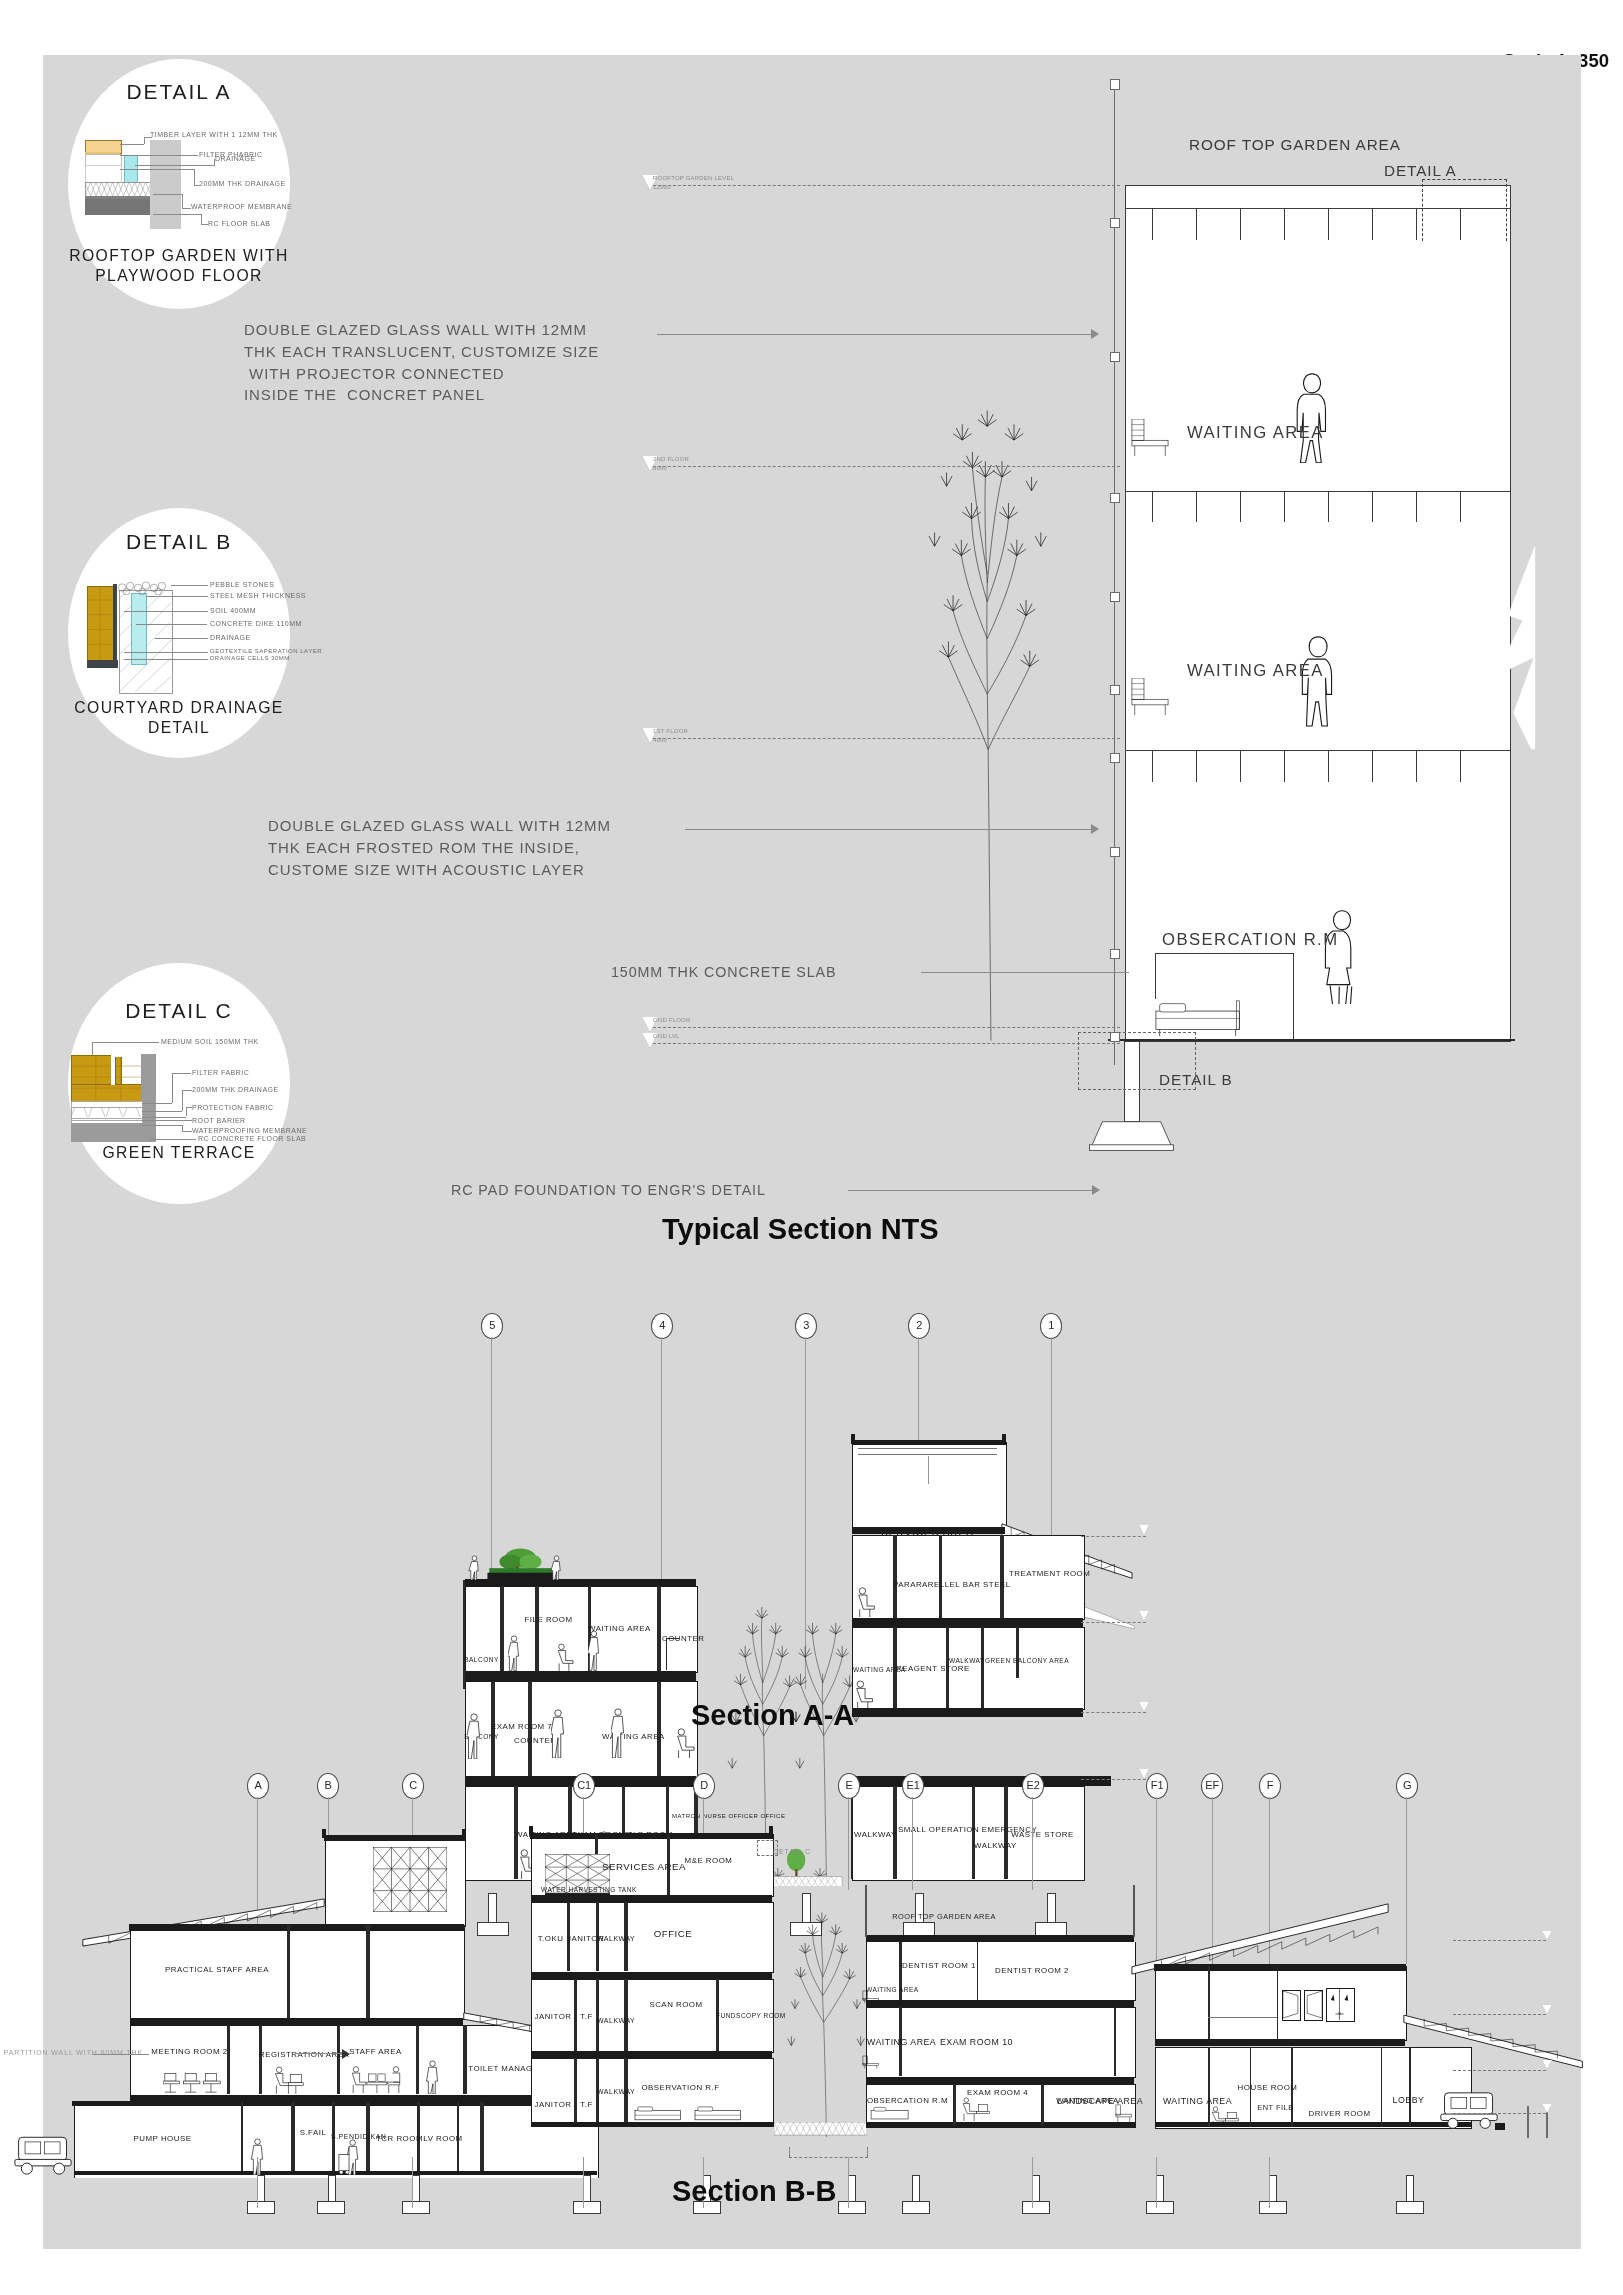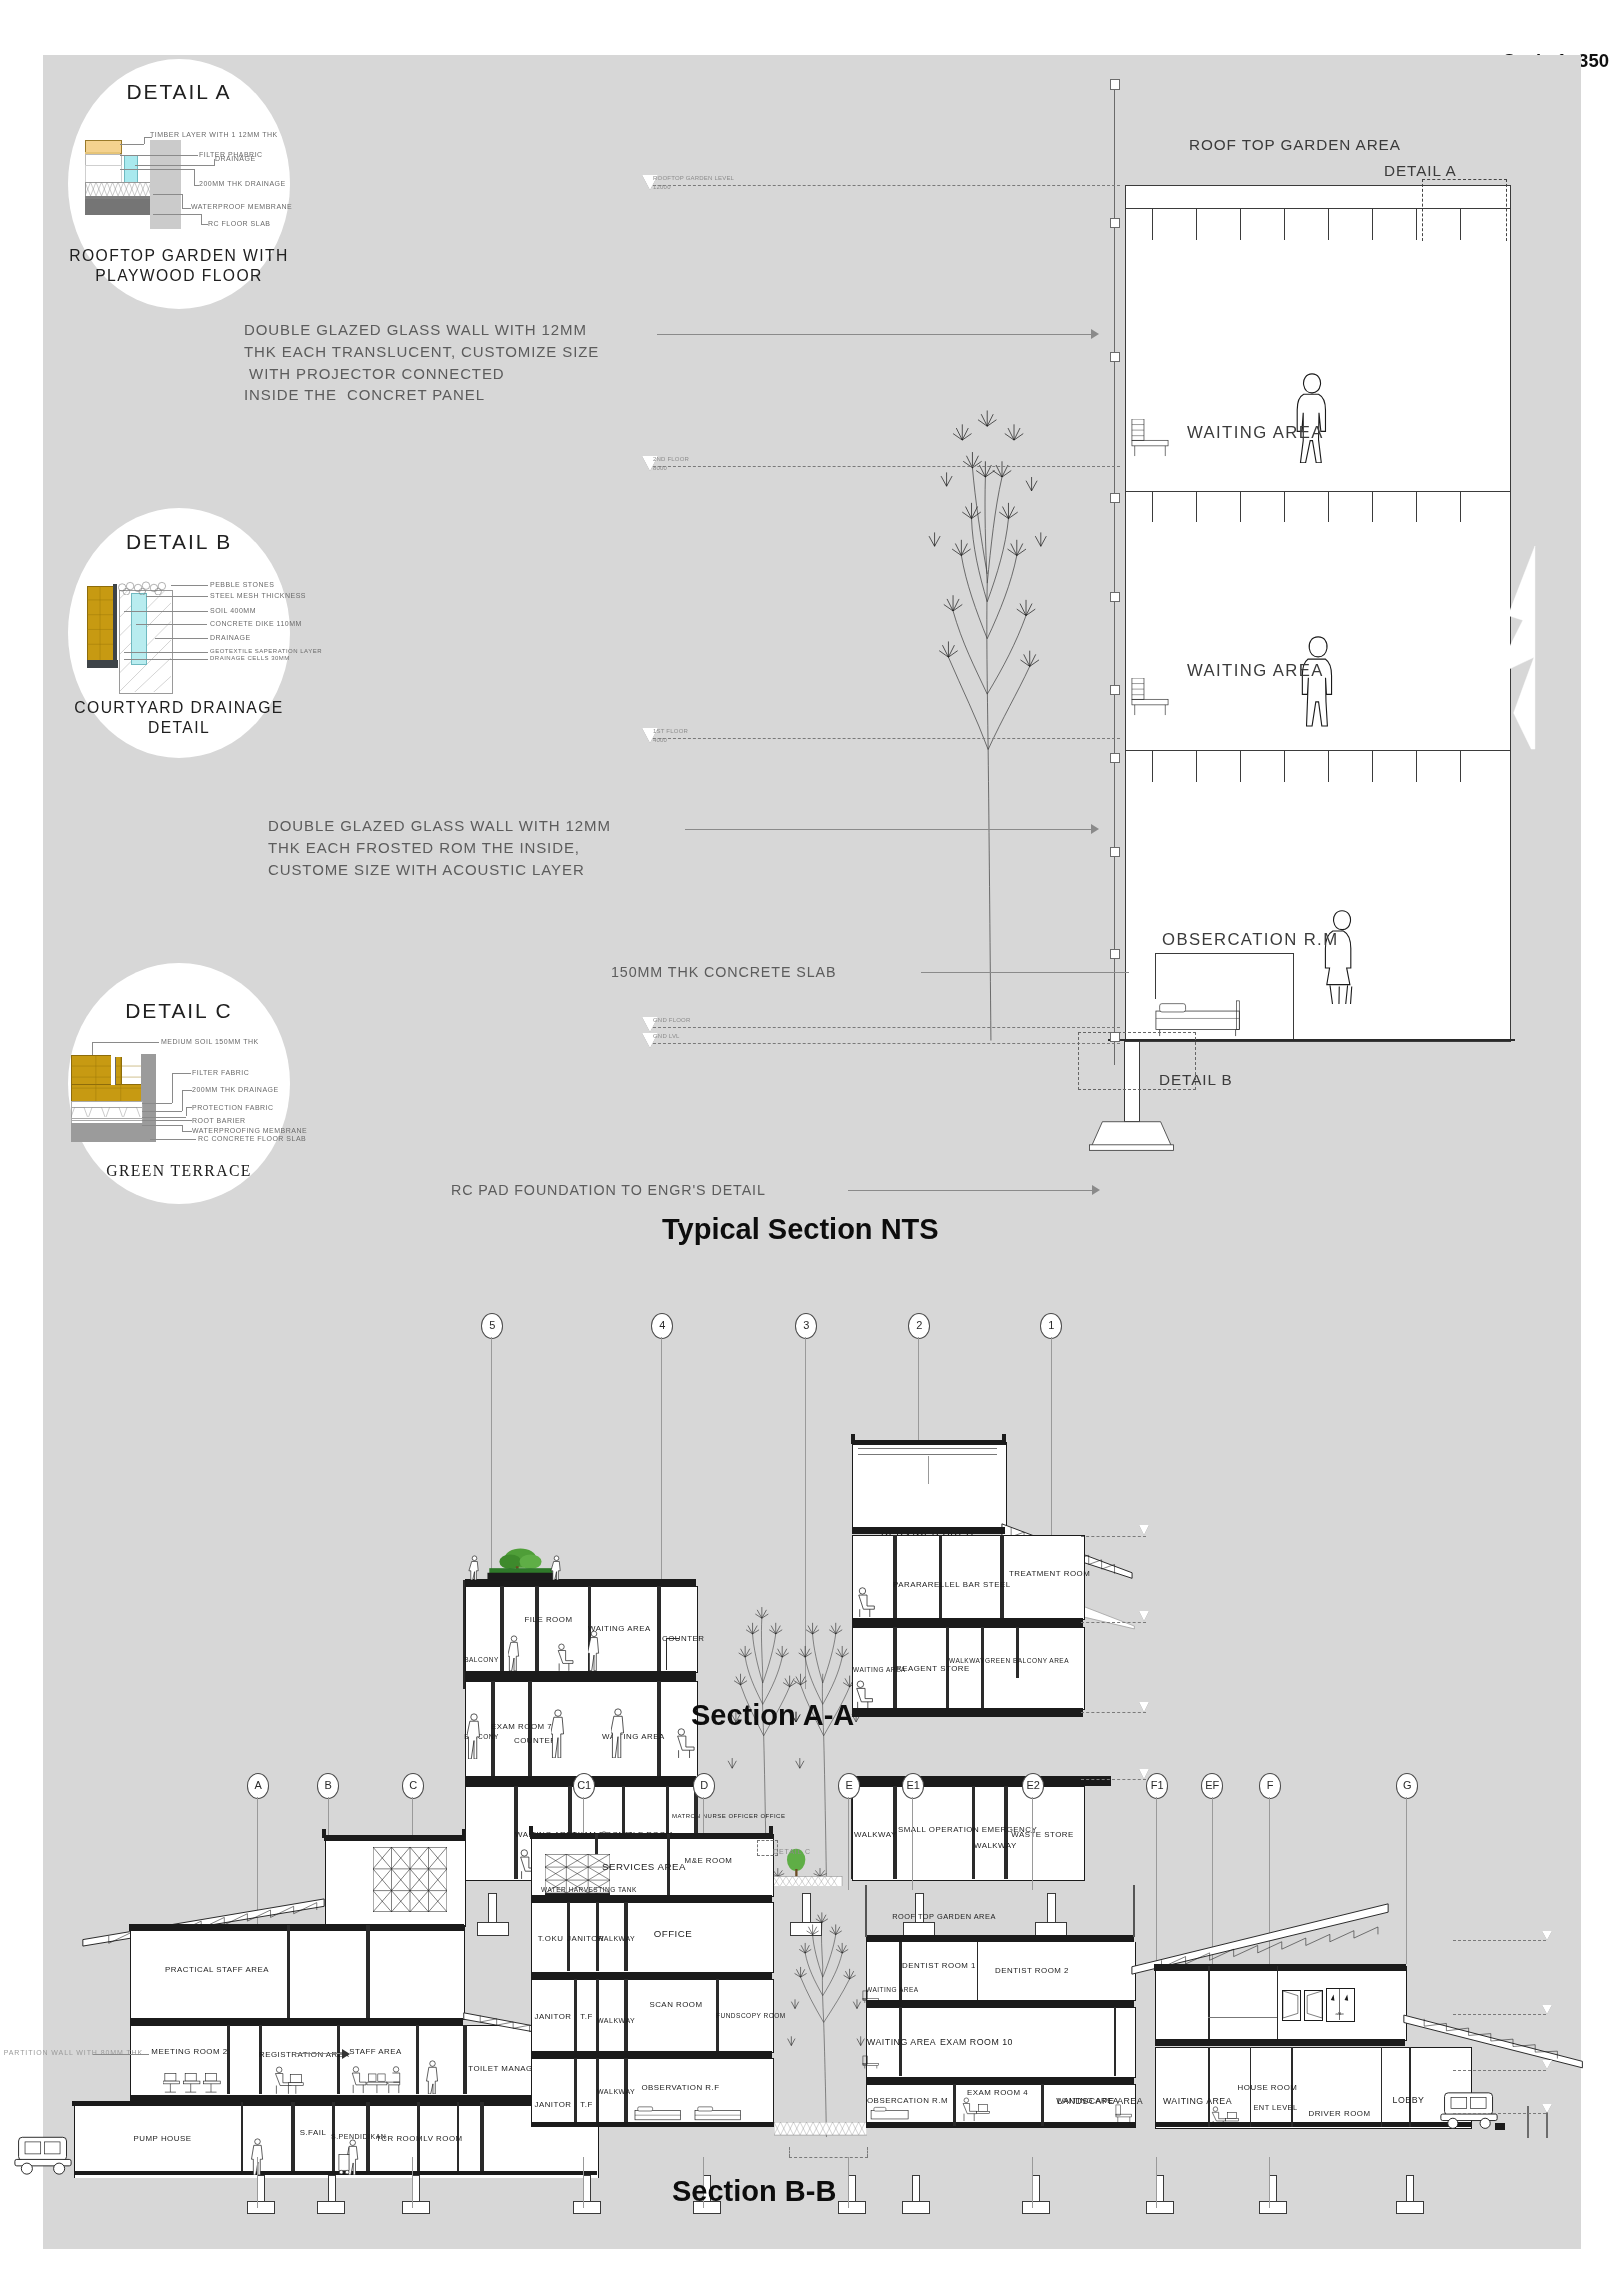--- a/index.html
+++ b/index.html
@@ -456,21 +456,21 @@
     <div class="lead" style="left:118px;top:144px;width:5.6px;"></div>
     <div class="dtl-note" style="left:124px;top:141px;">PROTECTION FABRIC</div>
     <div class="lead" style="left:74px;top:157px;width:50px;"></div>
     <div class="dtl-note" style="left:124px;top:154px;">ROOT BARIER</div>
     <div class="lead" style="left:74px;top:162px;width:40px;"></div>
     <div class="leadv" style="left:114px;top:162px;height:5.6px;"></div>
     <div class="lead" style="left:114px;top:168px;width:10.2px;"></div>
     <div class="dtl-note" style="left:124px;top:164px;">WATERPROOFING MEMBRANE</div>
     <div class="lead" style="left:82px;top:176px;width:46px;"></div>
     <div class="dtl-note" style="left:130px;top:172px;">RC CONCRETE FLOOR SLAB</div>
-    <div class="bub-cap" style="top:198px;font-family:Liberation Serif, serif;">GREEN TERRACE</div>
+    <div class="bub-cap" style="top:180px;">GREEN TERRACE</div>
   </div>
 
   <div class="gridbub" style="left:481px;top:1313px;">5</div>
   <div class="gridline" style="left:491px;top:1337px;height:352px;"></div>
   <div class="gridbub" style="left:651px;top:1313px;">4</div>
   <div class="gridline" style="left:661px;top:1337px;height:352px;"></div>
   <div class="gridbub" style="left:795px;top:1313px;">3</div>
   <div class="gridline" style="left:805px;top:1337px;height:352px;"></div>
   <div class="gridbub" style="left:908px;top:1313px;">2</div>
   <div class="gridline" style="left:918px;top:1337px;height:352px;"></div>
@@ -1228,21 +1228,21 @@
   <div class="ln" style="left:1155px;top:2122px;width:317px;height:4.6px;background:#1b1b1b;"></div>
   <div class="ln" style="left:1208px;top:2047px;width:2.3px;height:80px;"></div>
   <div class="ln" style="left:1250px;top:2047px;width:1.4px;height:80px;"></div>
   <div class="ln" style="left:1291px;top:2047px;width:2.3px;height:80px;"></div>
   <div class="ln" style="left:1381px;top:2047px;width:1.4px;height:80px;"></div>
   <div class="ln" style="left:1409px;top:2047px;width:2.3px;height:80px;"></div>
 
   <div class="roomlbl" style="left:1049px;top:2096px;width:102px;font-size:8.8px;">LANDSCAPE AREA</div>
   <div class="roomlbl" style="left:1156px;top:2096px;width:83px;font-size:8.8px;">WAITING AREA</div>
   <div class="roomlbl" style="left:1235px;top:2083px;width:65px;font-size:7.9px;">HOUSE ROOM</div>
-  <div class="roomlbl" style="left:1250px;top:2104px;width:51px;font-size:7.4px;">ENT LEVEL</div>
+  <div class="roomlbl" style="left:1250px;top:2104px;width:51px;font-size:7.4px;">ENT FILE</div>
   <div class="roomlbl" style="left:1300px;top:2109px;width:79px;font-size:7.9px;">DRIVER ROOM</div>
   <div class="roomlbl" style="left:1383px;top:2095px;width:51px;font-size:8.8px;">LOBBY</div>
   <svg style="position:absolute;left:1207px;top:2105px;" width="37" height="21" viewBox="0 0 80 46">
     <path d="M18 4 a5 5 0 1 1 0 10 a5 5 0 1 1 0 -10 M11 16 l14 0 l0 14 l15 0 l0 5 l-20 0 z M13 35 l0 11 M35 35 l0 11" fill="#fff" stroke="#1b1b1b" stroke-width="1.3"></path>
     <rect x="44" y="16" width="20" height="14" fill="#fff" stroke="#1b1b1b" stroke-width="1.2"></rect>
     <rect x="40" y="30" width="28" height="5" fill="#fff" stroke="#1b1b1b" stroke-width="1.2"></rect>
   </svg>
 
   <svg style="position:absolute;left:1439px;top:2088px;" width="60" height="42" viewBox="0 0 130 90">
     <rect x="12" y="10" width="104" height="48" rx="8" fill="#fff" stroke="#1b1b1b" stroke-width="2"></rect>

